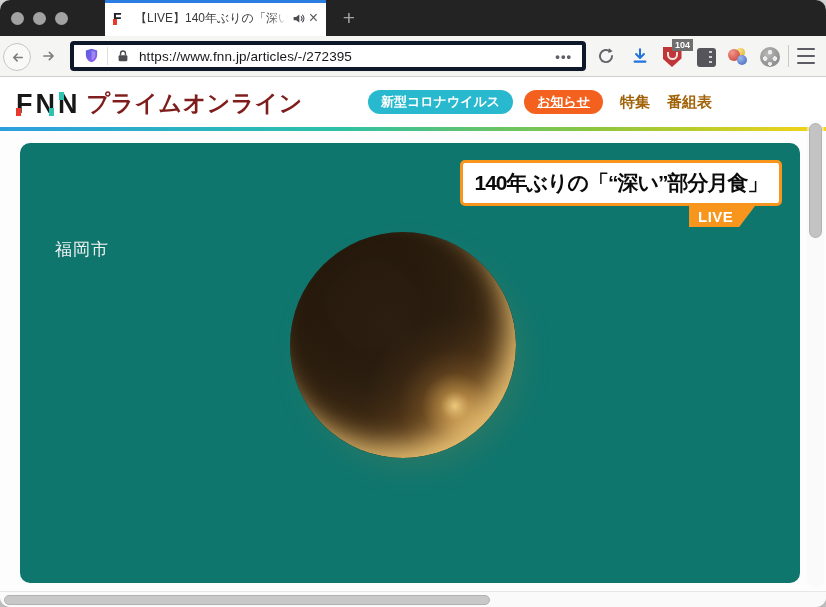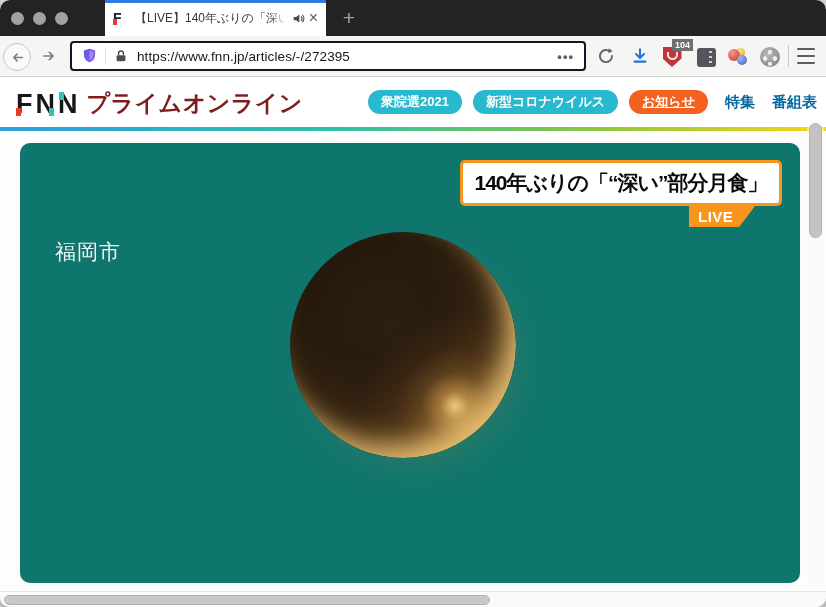--- a/index.html
+++ b/index.html
@@ -24,21 +24,21 @@
   .newtab{position:absolute;left:336px;top:5px;width:26px;height:26px;color:#a0a0a0;
           font-size:21px;font-weight:400;display:flex;align-items:center;justify-content:center;}
 
   
   .toolbar{position:absolute;left:0;top:36px;width:826px;height:41px;background:#f5f5f3;
            border-bottom:1px solid #cfcfcd;box-sizing:border-box;}
   .nav-btn{position:absolute;width:26px;height:26px;display:flex;align-items:center;justify-content:center;}
   .btn-back{left:3px;top:7px;border:1px solid #c6c6c6;border-radius:50%;background:#f9f9f8;}
   .btn-fwd{left:36px;top:7px;}
   .urlbar{position:absolute;left:70px;top:5px;width:516px;height:30px;background:#fff;border-radius:4px;
-          border:2px solid #0f172a;box-sizing:border-box;display:flex;align-items:center;
+          border:4px solid #0f172a;box-sizing:border-box;display:flex;align-items:center;
           box-shadow:0 1px 2px rgba(0,0,0,.04);}
   .urlbar .shield{margin-left:10px;display:flex;}
   .urlbar .vsep{width:1px;height:18px;background:#ddd;margin:0 8px;}
   .url-text{font-size:13.5px;color:#17171c;letter-spacing:.1px;flex:1 1 auto;white-space:nowrap;overflow:hidden;}
   .page-actions{font-size:13px;font-weight:700;color:#5f5f68;letter-spacing:1px;margin:0 10px;}
   .tool-ic{position:absolute;top:9px;width:22px;height:22px;display:flex;align-items:center;justify-content:center;}
   .ext-badge{position:absolute;top:-7px;left:11px;background:#6f6f6f;color:#fff;font-size:9px;font-weight:700;
              padding:1px 3px;border-radius:0;line-height:10px;}
   .ublock{position:relative;width:19px;height:20px;background:#bf3538;
           clip-path:polygon(0 0,100% 0,100% 58%,50% 100%,0 58%);}
@@ -69,36 +69,36 @@
   .brand{display:flex;gap:3px;margin-right:9px;}
   .brand b{position:relative;font-size:27px;font-weight:900;color:#171717;line-height:28px;font-style:normal;}
   .brand b.l0::after{content:"";position:absolute;left:0;bottom:2px;width:5px;height:8px;background:#e8392b;}
   .brand b.l1::after{content:"";position:absolute;right:1px;bottom:2px;width:5px;height:8px;background:#2fc4b2;}
   .brand b.l2::after{content:"";position:absolute;left:1px;top:2px;width:5px;height:8px;background:#2fc4b2;}
   .wordmark{font-size:23px;font-weight:800;color:#7f1d1d;letter-spacing:.5px;}
   .sitenav{position:absolute;left:368px;top:0;height:50px;display:flex;align-items:center;gap:11px;white-space:nowrap;}
   .pill{border-radius:14px;padding:5px 13px;font-size:13px;font-weight:700;color:#fff;line-height:14px;}
   .pill.teal{background:#29b9ce;}
   .pill.orange{background:#f4601d;text-decoration:underline;}
-  .navtext{font-size:15px;font-weight:700;color:#0369a1;margin-left:6px;}
+  .navtext{font-size:15px;font-weight:700;color:#a16207;margin-left:6px;}
   .gradbar{position:absolute;left:0;top:127px;width:826px;height:4px;
            background:linear-gradient(90deg,#2d9fe0 0%,#2cc0a9 40%,#8cc63f 72%,#f7d417 100%);}
 
   
   .video{position:absolute;left:20px;top:143px;width:780px;height:440px;background:#0f766e;
          border-radius:10px;overflow:hidden;}
   .headline{position:absolute;left:440px;top:17px;width:316px;height:40px;background:#fff;
             border:3px solid #f7951d;border-radius:5px;box-sizing:content-box;
             display:flex;align-items:center;justify-content:center;
             font-size:21px;font-weight:800;color:#0b0b0b;letter-spacing:-1px;white-space:nowrap;}
   .livetag{position:absolute;left:669px;top:63px;width:66px;height:21px;background:#f7951d;
            clip-path:polygon(0 0,100% 0,76% 100%,0 100%);
            color:#fff;font-size:15px;font-weight:800;letter-spacing:.5px;
            display:flex;align-items:center;padding-left:9px;box-sizing:border-box;}
-  .location{position:absolute;left:35px;top:95px;font-size:21px;font-weight:500;color:#f1f1f1;letter-spacing:1px;}
+  .location{position:absolute;left:35px;top:95px;font-size:17px;font-weight:500;color:#f1f1f1;letter-spacing:1px;}
   .moon{position:absolute;left:270px;top:89px;width:226px;height:226px;border-radius:50%;
         background:
           radial-gradient(circle at 73% 77%,rgba(255,226,150,.95) 0%,rgba(248,190,95,.55) 6%,
                           rgba(205,140,60,.25) 14%,rgba(140,85,35,.12) 24%,rgba(0,0,0,0) 38%),
           radial-gradient(circle at 44% 42%,#2c1f12 0%,#271b0e 40%,#20150a 65%,#170f06 85%,#100a04 100%);
         box-shadow:inset -14px -18px 26px -6px rgba(255,215,130,.8),
                    inset -30px -40px 70px -24px rgba(215,150,70,.5),
                    10px 14px 34px -8px rgba(200,140,60,.18);}
 
   
@@ -214,21 +214,20 @@
   <div class="siteheader">
     <div class="logo">
       <span class="brand">
         <b class="l0">F</b>
         <b class="l1">N</b>
         <b class="l2">N</b>
       </span>
       <span class="wordmark">プライムオンライン</span>
     </div>
     <div class="sitenav">
-      <span class="pill teal">衆院選2021</span>
       <span class="pill teal">新型コロナウイルス</span>
       <span class="pill orange">お知らせ</span>
       <span class="navtext">特集</span>
       <span class="navtext">番組表</span>
     </div>
   </div>
   <div class="gradbar"></div>
 
   <div class="video">
     <div class="moon"></div>

